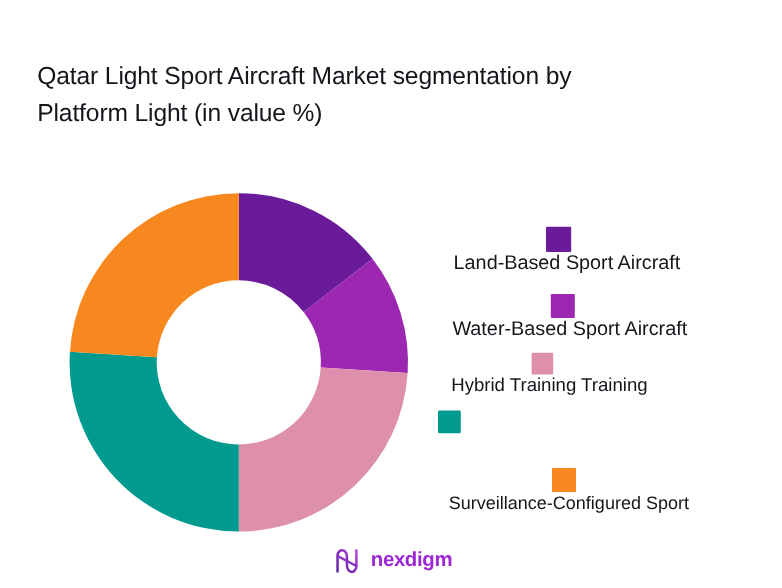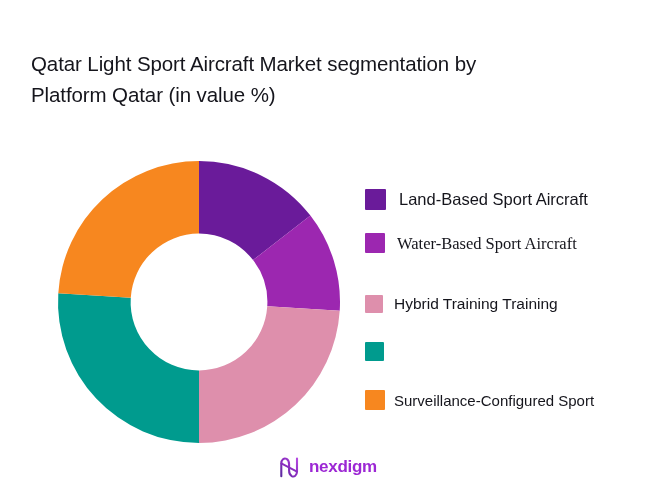--- a/index.html
+++ b/index.html
@@ -52,23 +52,24 @@
     left: 365px;
     top: 189px;
     width: 282px;
   }
   .legend-item {
     position: absolute;
     left: 0;
     display: flex;
     align-items: center;
     white-space: nowrap;
+    flex-direction: column;
   }
   .legend-item.i0 { top: 0px; }
-  .legend-item.i1 { top: 44px; font-family: Liberation Serif, serif; }
+  .legend-item.i1 { top: 56px; }
   .legend-item.i2 { top: 105px; }
   .legend-item.i3 { top: 153px; }
   .legend-item.i4 { top: 201px; }
 
   .legend-swatch {
     width: 19px;
     height: 19px;
     flex: 0 0 19px;
     border-radius: 1px;
   }
@@ -110,21 +111,21 @@
     font-weight: 700;
     letter-spacing: -0.3px;
     color: #9c27d4;
     line-height: 20px;
   }
 </style>
 </head>
 <body>
 
 <div class="chart-title"><span>Qatar Light Sport Aircraft Market segmentation by</span>
-<span>Platform Qatar (in value %)</span></div>
+<span>Platform Light (in value %)</span></div>
 
 <div class="donut-wrap">
   <svg class="donut-svg" viewBox="0 0 282 282">
     <g id="donut-slices">
         <path d="M 141.00 0.00 A 141 141 0 0 1 252.41 54.58 L 195.03 99.09 A 68.385 68.385 0 0 0 141.00 72.61 Z" fill="#6A1B9A"></path>
         <path d="M 252.41 54.58 A 141 141 0 0 1 281.72 149.85 L 209.25 145.29 A 68.385 68.385 0 0 0 195.03 99.09 Z" fill="#9C27B0"></path>
         <path d="M 281.72 149.85 A 141 141 0 0 1 141.00 282.00 L 141.00 209.38 A 68.385 68.385 0 0 0 209.25 145.29 Z" fill="#DE8FAC"></path>
         <path d="M 141.00 282.00 A 141 141 0 0 1 0.28 132.15 L 72.75 136.71 A 68.385 68.385 0 0 0 141.00 209.38 Z" fill="#009B8E"></path>
         <path d="M 0.28 132.15 A 141 141 0 0 1 141.00 0.00 L 141.00 72.61 A 68.385 68.385 0 0 0 72.75 136.71 Z" fill="#F7871F"></path>
       </g>

